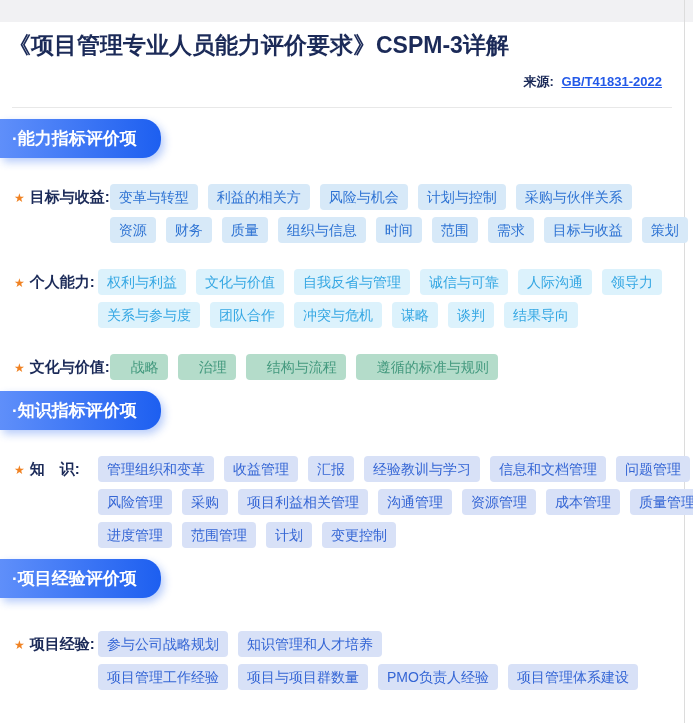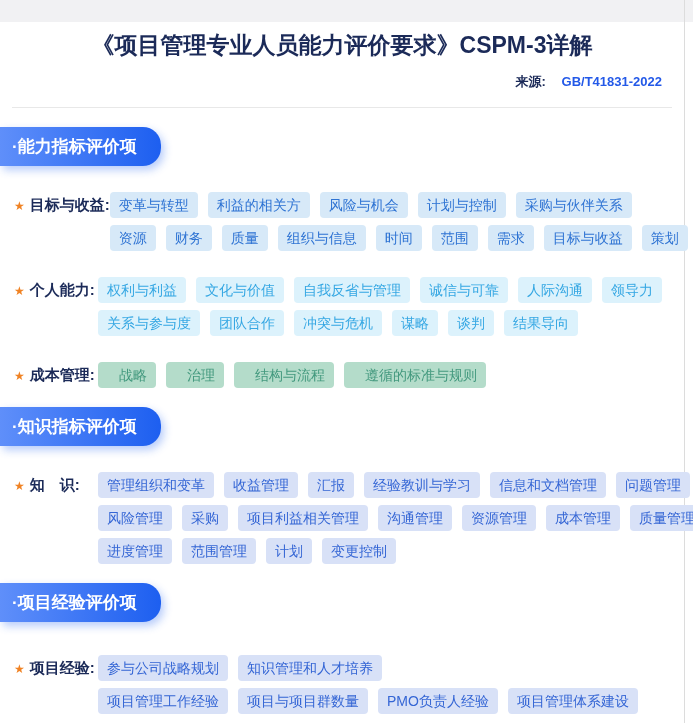--- a/index.html
+++ b/index.html
@@ -15,45 +15,46 @@
     background:#f1f1f3;
   }
   .right-edge {
     position:absolute; top:0; bottom:0; right:8px; width:1px;
     background:#dcdcdc;
   }
   .canvas { position:absolute; top:22px; left:0; width:684px; }
 
   .page-title {
     margin-top:8px;
-    text-align:center;
+    text-align:left;
     font-size:23px;
     font-weight:bold;
     color:var(--title,#1b2a58);
+    padding-left:8px;
   }
   .source-line {
     margin:12px 22px 0 0;
     text-align:right;
     font-size:13px;
     font-weight:bold;
   }
   .source-label { color:var(--title,#1b2a58); }
-  .source-value { color:var(--source-value,#2359e8); margin-left:12px; }
+  .source-value { color:var(--source-value,#2359e8); margin-left:4px;text-decoration:underline; }
 
   .divider {
     margin:16px 12px 0 12px;
     border:none;
     border-top:1px solid #e8e8e8;
     height:0;
   }
 
   .section { margin-top:0; }
   .banner {
     display:inline-block;
-    margin-top:19px;
+    margin-top:11px;
     background:linear-gradient(90deg,var(--banner-from,#5f8ffa),var(--banner-to,#1d5ff0));
     color:#ffffff;
     font-size:17px;
     font-weight:bold;
     padding:8px 24px 8px 12px;
     border-radius:0 18px 18px 0;
     box-shadow:3px 4px 9px rgba(30,95,240,.32);
   }
   .row {
     display:flex;
@@ -149,21 +150,21 @@
               <span class="tag tag-personal">团队合作</span>
               <span class="tag tag-personal">冲突与危机</span>
               <span class="tag tag-personal">谋略</span>
               <span class="tag tag-personal">谈判</span>
               <span class="tag tag-personal">结果导向</span>
             </div>
           </div>
         </div><div class="row">
           <div class="row-label">
             <span class="star">★</span>
-            <span>成本管理:</span>
+            <span>文化与价值:</span>
           </div>
           <div class="tag-lines">
             <div class="tag-line">
               <span class="tag tag-env">战略</span>
               <span class="tag tag-env">治理</span>
               <span class="tag tag-env">结构与流程</span>
               <span class="tag tag-env">遵循的标准与规则</span>
             </div>
           </div>
         </div></section>

